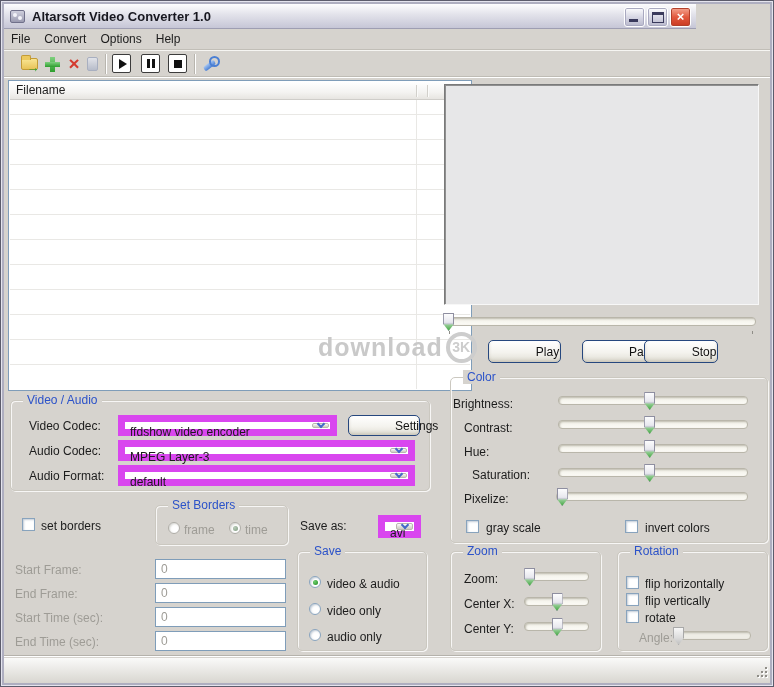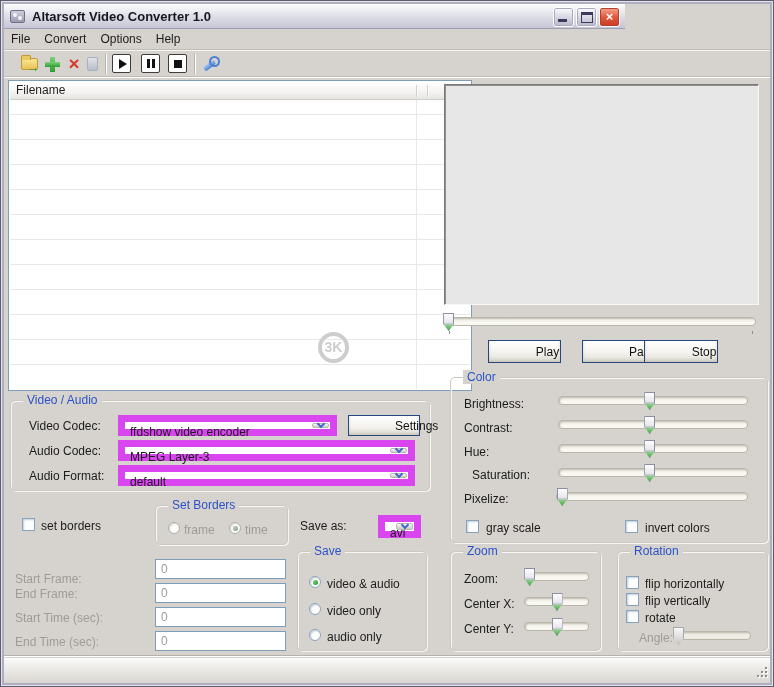--- a/index.html
+++ b/index.html
@@ -3,21 +3,21 @@
 <meta charset="utf-8">
 <style>
   * { box-sizing: border-box; margin: 0; padding: 0; }
   html,body { width:774px; height:687px; }
   body { font-family:"Liberation Sans", sans-serif; font-size:12px; color:#1c1c1c; background:#fff; }
 
   .window { position:relative; width:774px; height:687px; background:#d6d3ce;
     box-shadow: inset 0 0 0 1px #5b5b6b, inset 0 0 0 2px #e4e4ee, inset 0 0 0 4px #aeaec0; overflow:hidden; }
 
   
-  .titlebar { position:absolute; left:4px; top:4px; width:621px; height:25px;
+  .titlebar { position:absolute; left:4px; top:4px; width:692px; height:25px;
     background:linear-gradient(#fdfdfe, #e2e2ea 45%, #c6c6d6); border-bottom:1px solid #9e9eb2;
     display:flex; align-items:center; }
   .app-icon { position:relative; width:15px; height:13px; margin:0 7px 0 6px;
     background:linear-gradient(#cfcfdd,#9a9ab0); border:1px solid #70708a; border-radius:2px; }
   .app-icon::before { content:""; position:absolute; left:2px; top:2px; width:4px; height:4px;
     background:#f2f2f8; border-radius:50%; }
   .app-icon::after { content:""; position:absolute; right:2px; bottom:2px; width:4px; height:4px;
     background:#f2f2f8; border-radius:50%; }
   .title-text { font-weight:bold; font-size:13px; color:#17171f; }
   .winbtns { position:absolute; right:5px; top:3px; display:flex; gap:2px; }
@@ -79,21 +79,21 @@
   .slider { position:absolute; height:16px; }
   .slider .track { position:absolute; left:0; right:0; top:3px; height:9px; background:linear-gradient(#f1f0e8,#fcfbf6);
     border:1px solid #b9b6aa; border-radius:4px; box-shadow:inset 1px 1px 2px rgba(125,120,100,.45); }
   .slider .thumb { position:absolute; top:-1px; width:11px; height:18px;
     background:linear-gradient(180deg,#ffffff 0%,#e7e7ee 52%,#cdced8 58%,#8fcb8f 68%,#3fa33f 100%);
     box-shadow:inset 0 0 0 1px #8e8ea0; clip-path:polygon(0 0,100% 0,100% 60%,50% 100%,0 60%); }
   .slider.disabled .track { background:#eeede6; }
   .slider.disabled .thumb { background:linear-gradient(#fafafa,#dcdcdc 60%,#bdbdbd); box-shadow:inset 0 0 0 1px #a8a8a8; }
   .tick { position:absolute; width:1px; height:3px; background:#8f8d87; }
 
-  .xp-btn { position:absolute; border:1px solid #26477e; border-radius:0; color:#111; font-size:12px;
+  .xp-btn { position:absolute; border:1px solid #26477e; border-radius:5px; color:#111; font-size:12px;
     font-family:"Liberation Sans", sans-serif; background:linear-gradient(#ffffff,#f4f3ee 55%,#e0ded4);
     box-shadow:inset 0 -2px 3px rgba(185,181,165,.55), inset 0 1px 0 #fff;padding-left:46px; }
 
   .groupbox { position:absolute; border:1px solid #cbc8c0; border-radius:5px;
     box-shadow:inset 1px 1px 0 rgba(255,255,255,.8), 1px 1px 0 rgba(255,255,255,.8); }
   .gcaption { position:absolute; top:-8px; left:12px; background:#d6d3ce; padding:0 4px; color:#2b52c9; }
 
   .lbl { position:absolute; white-space:nowrap; }
   .dis { color:#9e9c96; }
 
@@ -185,39 +185,40 @@
       <span>Filename</span>
       <span class="hsep" style="left:406px;"></span>
       <span class="hsep" style="left:417px;"></span>
     </div>
     <div class="list-body">
       <span class="vline"></span>
     </div>
   </div>
 
   <div class="watermark">
+    <span class="wm-text">download</span>
     <span class="wm-badge">3K</span>
   </div>
 
   <div class="preview"></div>
 
   <div class="slider" style="left:445px;top:314px;width:311px;">
     <div class="track"></div>
     <div class="thumb" style="left: calc(1% - 5px);"></div>
   </div>
   <span class="tick" style="left:449px;top:331px;"></span>
   <span class="tick" style="left:752px;top:331px;"></span>
 
   <button class="xp-btn" style="left:488px;top:340px;width:73px;height:23px;">Play</button>
   <button class="xp-btn" style="left:566px;top:340px;width:73px;height:23px;margin-left:16px;">Pause</button>
   <button class="xp-btn" style="left:644px;top:340px;width:74px;height:23px;">Stop</button>
 
   <div class="groupbox" style="left:450px;top:377px;width:318px;height:166px;">
     <span class="gcaption">Color</span>
-    <span class="lbl" style="left:13px;top:19px;">Brightness:</span>
+    <span class="lbl" style="left:2px;top:19px;">Brightness:</span>
     <div class="slider" style="left:107px;top:15px;width:190px;">
       <div class="track"></div>
         <div class="thumb" style="left: calc(48% - 5px);"></div>
     </div>
     <span class="lbl" style="left:13px;top:43px;">Contrast:</span>
     <div class="slider" style="left:107px;top:39px;width:190px;">
       <div class="track"></div>
         <div class="thumb" style="left: calc(48% - 5px);"></div>
     </div>
     <span class="lbl" style="left:13px;top:67px;">Hue:</span>
@@ -279,21 +280,21 @@
   </div>
 
   <span class="lbl" style="left:300px;top:519px;">Save as:</span>
   <div class="combo" style="left:378px;top:515px;width:43px;height:23px;">
     <span class="combo-value" style="top:4px;">avi</span>
     <span class="combo-btn">
         <i class="chev"></i>
       </span>
   </div>
 
-  <span class="lbl dis" style="left:15px;top:563px;margin-top:9px;">Start Frame:</span>
+  <span class="lbl dis" style="left:15px;top:563px;">Start Frame:</span>
   <input class="field" style="left: 155px; top: 559px;" value="0">
   <span class="lbl dis" style="left:15px;top:587px;">End Frame:</span>
   <input class="field" style="left: 155px; top: 583px;" value="0">
   <span class="lbl dis" style="left:15px;top:611px;">Start Time (sec):</span>
   <input class="field" style="left: 155px; top: 607px;" value="0">
   <span class="lbl dis" style="left:15px;top:635px;">End Time (sec):</span>
   <input class="field" style="left: 155px; top: 631px;" value="0">
 
   <div class="groupbox" style="left:297px;top:551px;width:130px;height:100px;">
     <span class="gcaption">Save</span>

